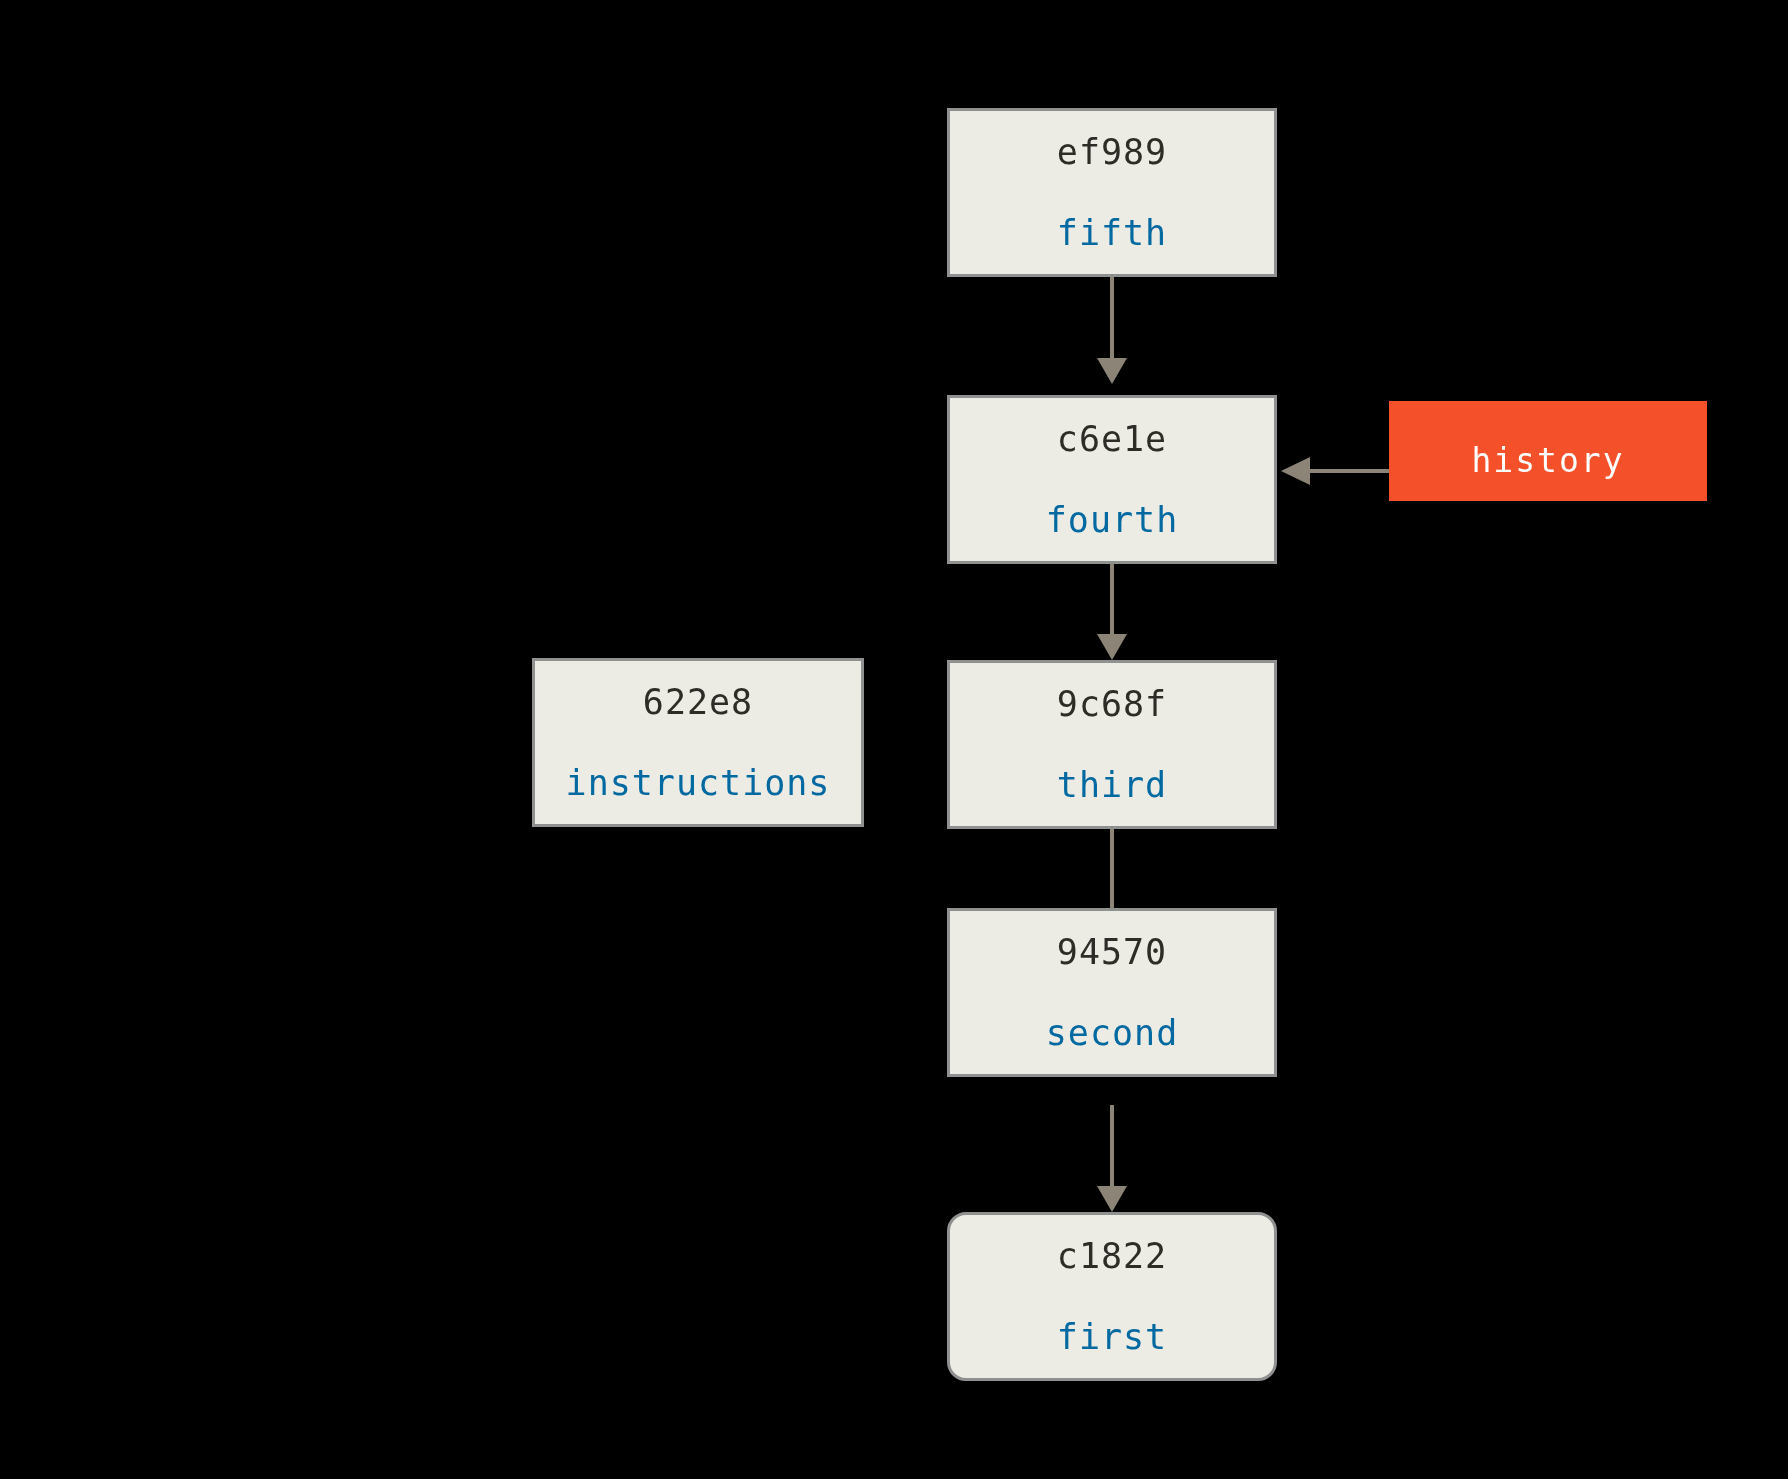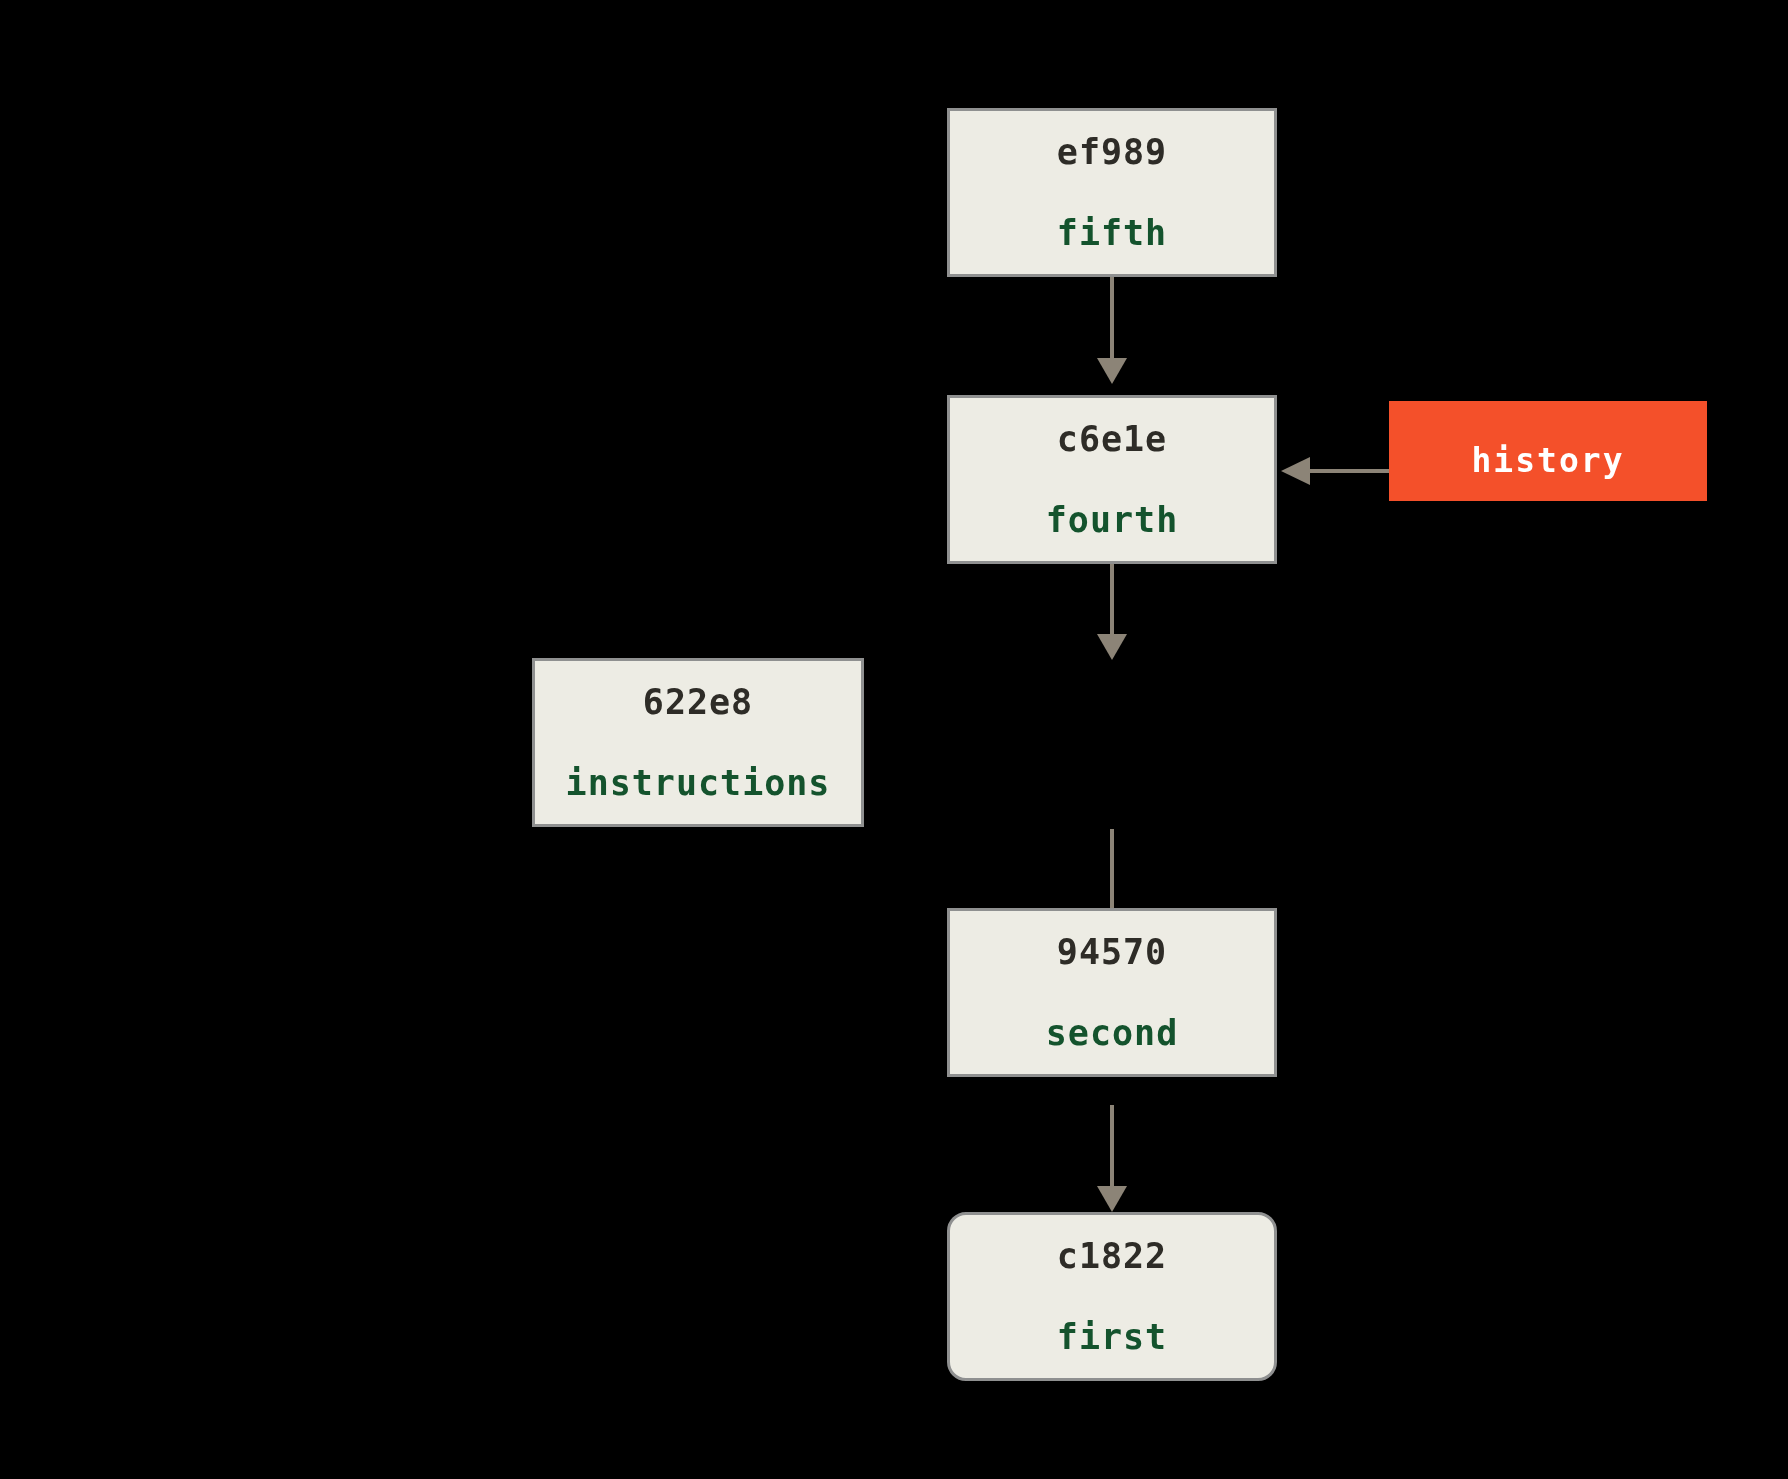--- a/index.html
+++ b/index.html
@@ -7,21 +7,20 @@
     padding: 0;
     background: #000000;
   }
   #canvas {
     position: relative;
     width: 1788px;
     height: 1479px;
     background: #000000;
     overflow: hidden;
     font-family: "DejaVu Sans Mono", "Liberation Mono", monospace;
-    font-weight: bold;
   }
   .node {
     position: absolute;
     box-sizing: border-box;
     width: 330px;
     height: 169px;
     background: #edece4;
     border: 3px solid #8f9090;
     display: flex;
     flex-direction: column;
@@ -32,21 +31,21 @@
     align-items: center;
     justify-content: center;
   }
   .hash {
     font-size: 35px;
     color: #2e2c27;
     letter-spacing: 1px;
   }
   .label {
     font-size: 35px;
-    color: #14532d;
+    color: #0369a1;
     letter-spacing: 1px;
   }
   
   #node-ef989 { left: 947px; top: 108px; }
   #node-c6e1e { left: 947px; top: 395px; }
   #node-9c68f { left: 947px; top: 660px; }
   #node-94570 { left: 947px; top: 908px; text-align: center; }
   #node-c1822 { left: 947px; top: 1212px; border-radius: 19px; }
   
   #node-622e8 { left: 504px; top: 658px; width: 332px; margin-left: 28px; }
@@ -123,20 +122,28 @@
 
   <div class="node" id="node-c6e1e">
     <div class="half">
         <span class="hash">c6e1e</span>
       </div>
     <div class="half">
         <span class="label">fourth</span>
       </div>
   </div>
 
+  <div class="node" id="node-9c68f">
+    <div class="half">
+        <span class="hash">9c68f</span>
+      </div>
+    <div class="half">
+        <span class="label">third</span>
+      </div>
+  </div>
 
   <div class="node" id="node-94570">
     <div class="half">
         <span class="hash">94570</span>
       </div>
     <div class="half">
         <span class="label">second</span>
       </div>
   </div>
 

